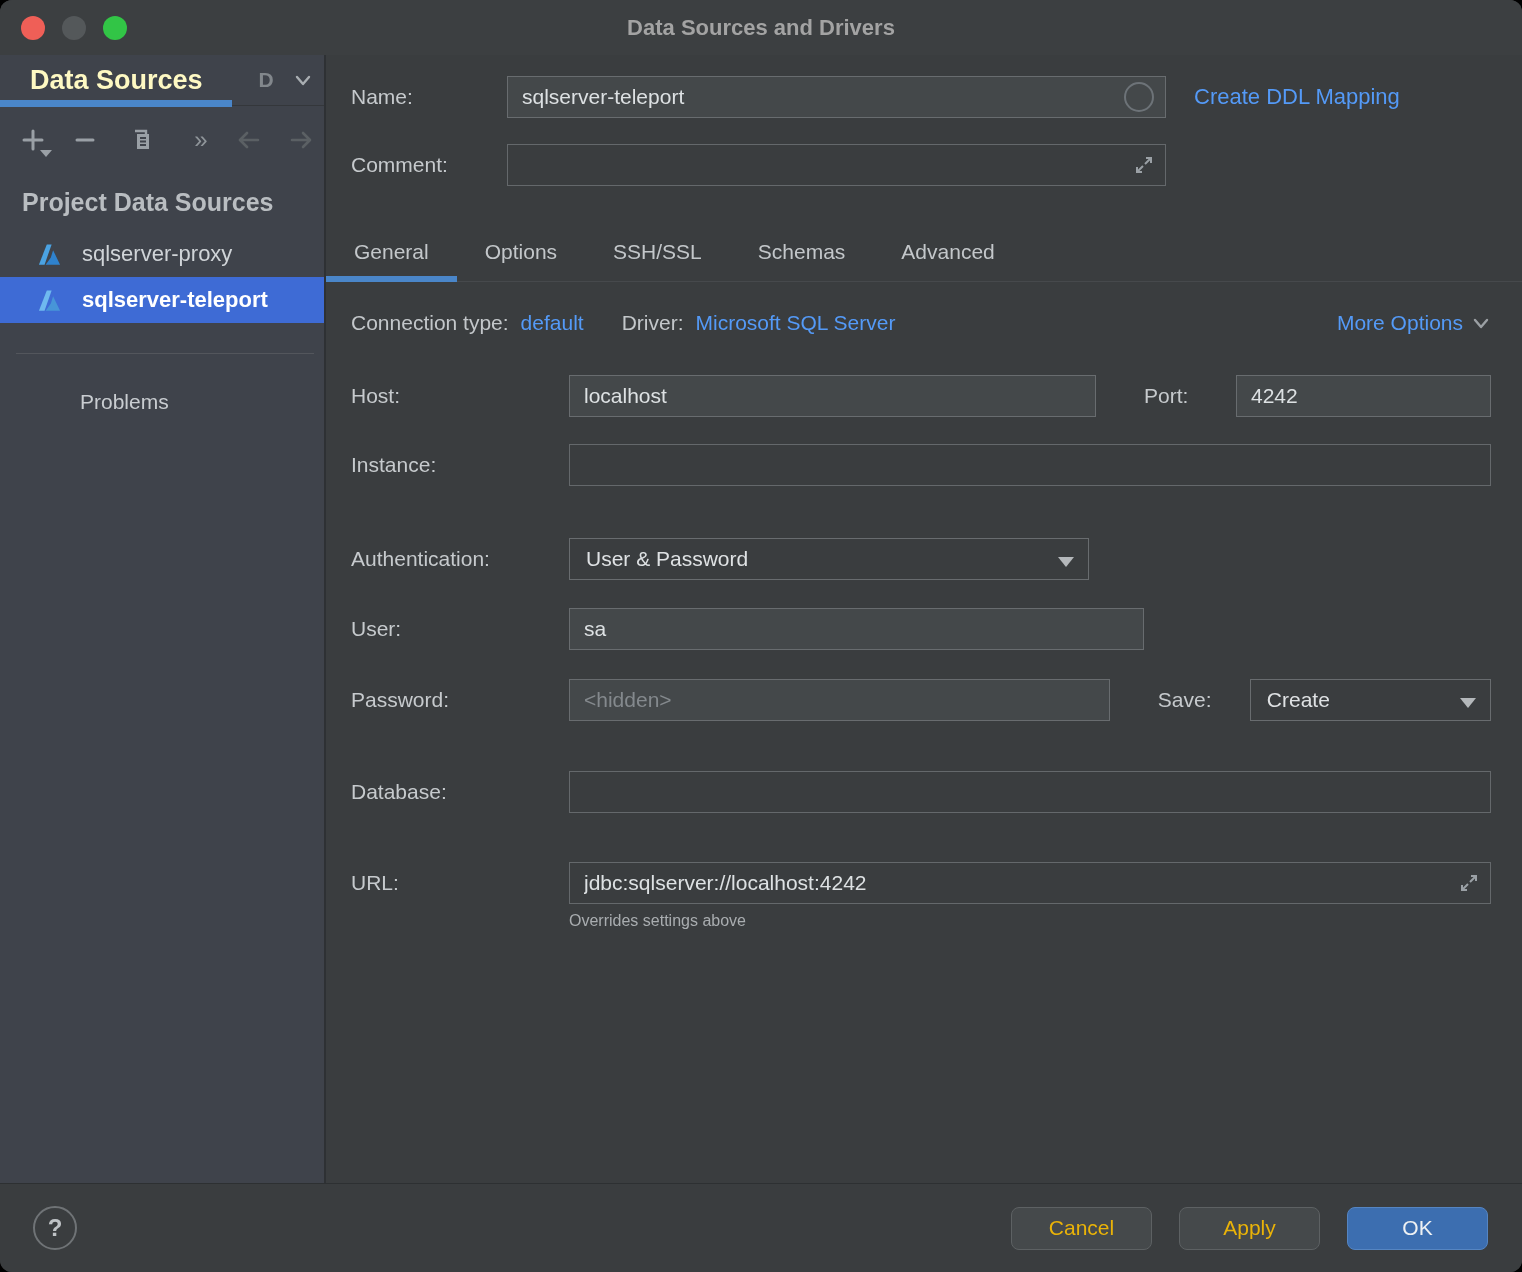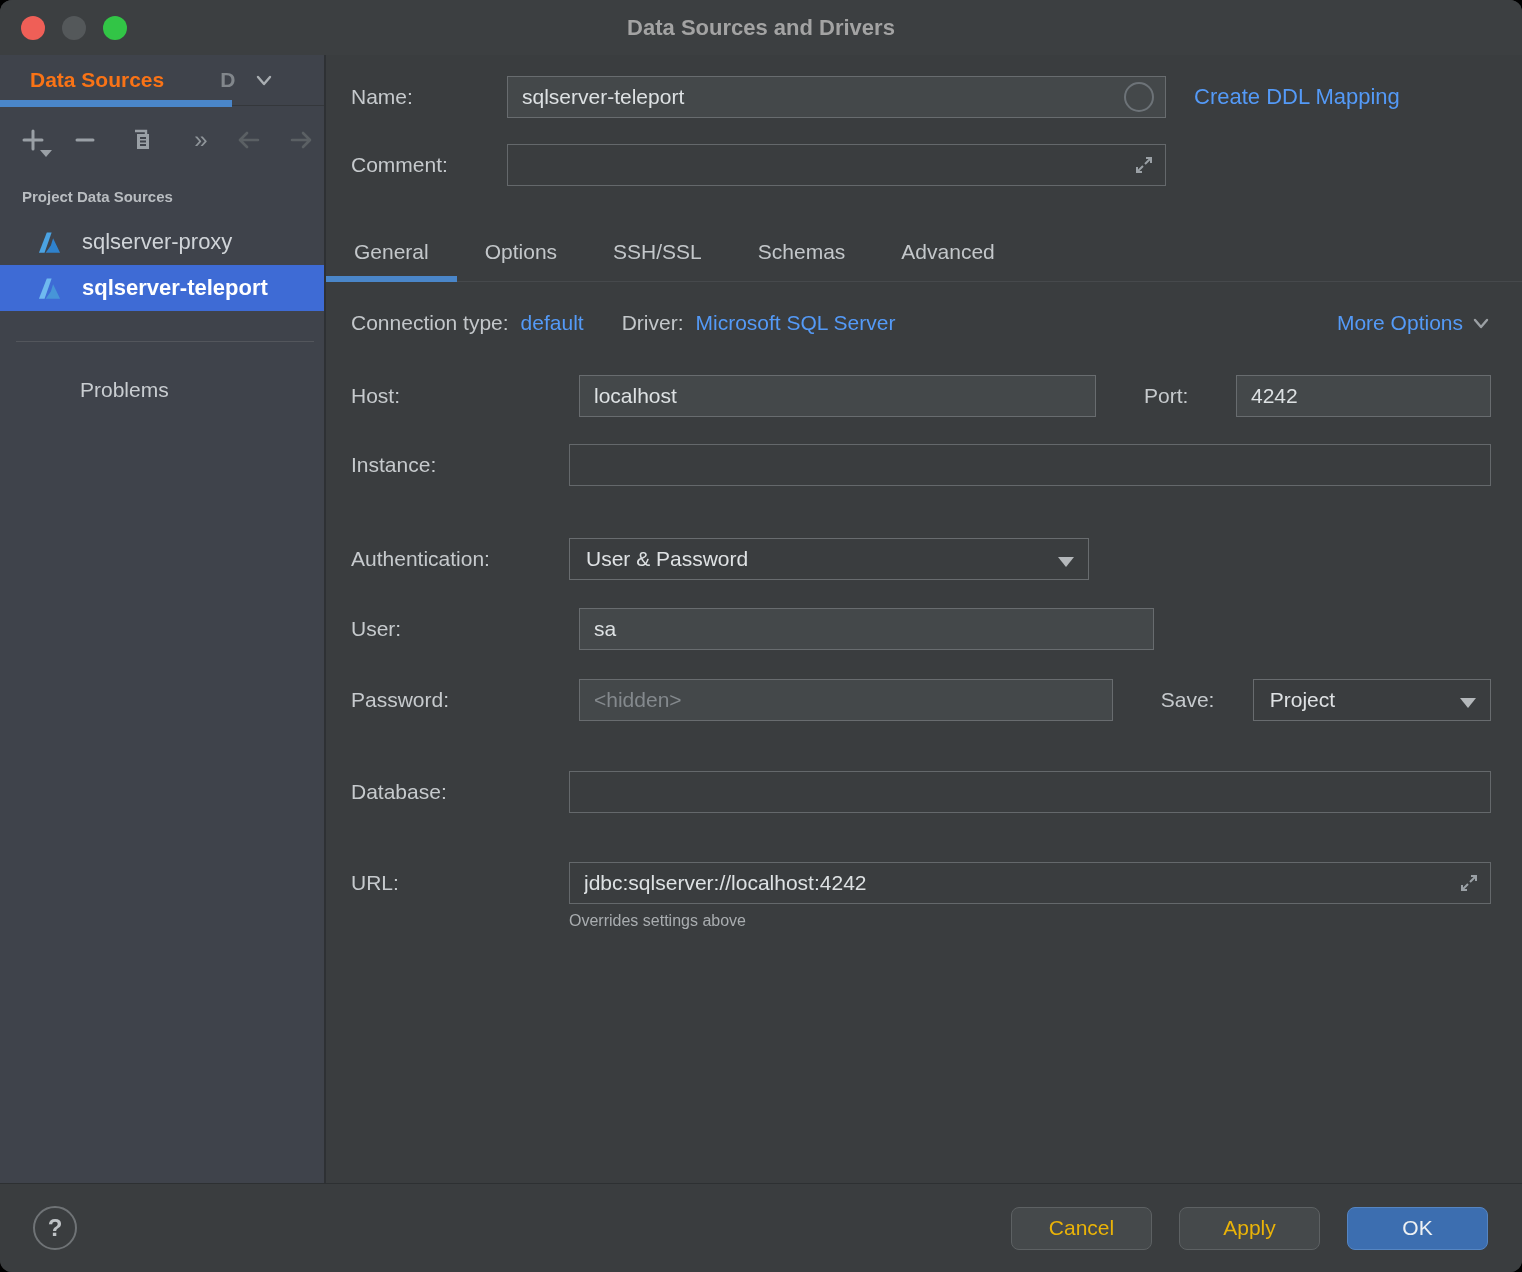--- a/index.html
+++ b/index.html
@@ -20,36 +20,36 @@
   .win-title { font-size:22px; font-weight:bold; color:#a3a3a3; }
 
   
   .bodyrow { flex:1; display:flex; min-height:0; }
 
   
   .sidebar { width:326px; flex:none; background:#3f434b;
              border-right:2px solid #2e3134; display:flex; flex-direction:column; }
   .sb-tabs { height:51px; flex:none; border-bottom:1px solid #34373b;
              display:flex; align-items:center; position:relative; }
-  .sb-tab-label { font-size:21px; font-weight:bold; color:#f97316; margin-left:30px; }
+  .sb-tab-label { font-size:27px; font-weight:bold; color:#fef9c3; margin-left:30px; }
   .sb-tab-trunc { font-size:21px; font-weight:bold; color:#82878c; margin-left:56px; }
   .sb-tab-underline { position:absolute; left:0; bottom:-2px; width:232px; height:7px;
                       background:#4a86c9; }
   .sb-chevron { margin-left:18px; color:#a9aeb2; display:flex; }
   .sb-toolbar { display:flex; align-items:center; margin:14px 0 0 18px; height:40px; }
   .tb-icon { width:30px; height:30px; display:flex; align-items:center; justify-content:center;
              color:#9aa0a6; position:relative; }
   .tb-icon.dim { color:#5b6064; }
   .tb-gap1 { margin-left:22px; } .tb-gap2 { margin-left:26px; }
   .tb-gap3 { margin-left:30px; } .tb-gap4 { margin-left:18px; }
   .plus-caret { position:absolute; right:-4px; bottom:-2px; width:0; height:0;
                 border-left:6px solid transparent; border-right:6px solid transparent;
                 border-top:7px solid #9aa0a6; }
   .dbl-chevron { font-size:24px; color:#8f959a; line-height:1; }
-  .sb-section { margin:28px 0 0 22px; font-size:15px; font-weight:bold; color:#b9bdc1; }
+  .sb-section { margin:28px 0 0 22px; font-size:25px; font-weight:bold; color:#b9bdc1; }
   .tree { margin-top:14px; }
   .tree-item { height:46px; display:flex; align-items:center; padding-left:36px;
                font-size:22px; color:#d0d4d8; cursor:default; }
   .tree-item .ticon { width:27px; height:27px; margin-right:19px; flex:none; }
   .tree-item.selected { background:#3e6bd5; color:#ffffff; font-weight:600; }
   .sb-divider { height:1px; background:#53565c; margin:30px 10px 0 16px; }
   .sb-problems { margin-top:36px; padding-left:80px; font-size:21px; color:#c9cdd1; }
 
   
   .main { flex:1; min-width:0; display:flex; flex-direction:column; background:#3a3d3f; }
@@ -79,21 +79,21 @@
 
   .content { flex:1; min-height:0; padding:0 31px 0 25px; }
   .conn-row { margin-top:29px; align-items:baseline; }
   .link { color:#549af7; font-size:21px; cursor:pointer; }
   .conn-lbl { font-size:21px; color:#c3c7ca; }
   .ml12 { margin-left:12px; } .ml38 { margin-left:38px; }
   .more-opts { margin-left:auto; display:flex; align-items:center; gap:8px; }
   .chev { color:#9ba0a4; display:flex; }
 
   .f-lbl { width:218px; }
-  .field-std { width:575px;margin-left:10px; }
+  .field-std { width:575px; }
   .field-grow { flex:1; min-width:0; }
   .side-lbl { width:92px; margin-left:48px; }
   .field-port { width:255px; }
   .dropdown { height:42px; border:1px solid #686c6f; display:flex; align-items:center;
               padding:0 16px; font-size:21px; color:#dfe2e4; position:relative;
               background:transparent; cursor:default; }
   .dd-auth { width:520px; }
   .dd-save { width:255px; }
   .dd-arrow { position:absolute; right:14px; top:18px; width:0; height:0;
               border-left:8px solid transparent; border-right:8px solid transparent;
@@ -279,21 +279,21 @@
         <div class="row r-user">
           <span class="lbl f-lbl">User:</span>
           <input class="field field-std" type="text" value="sa" style="">
         </div>
 
         <div class="row r-pass">
           <span class="lbl f-lbl">Password:</span>
           <input class="field field-std" type="text" placeholder="&lt;hidden&gt;" style="">
           <span class="lbl side-lbl">Save:</span>
           <div class="dropdown dd-save">
-            <span>Project</span>
+            <span>Create</span>
             <span class="dd-arrow"></span>
           </div>
         </div>
 
         <div class="row r-db">
           <span class="lbl f-lbl">Database:</span>
           <input class="field plain field-grow" type="text" value="" style="">
         </div>
 
         <div class="row r-url">

